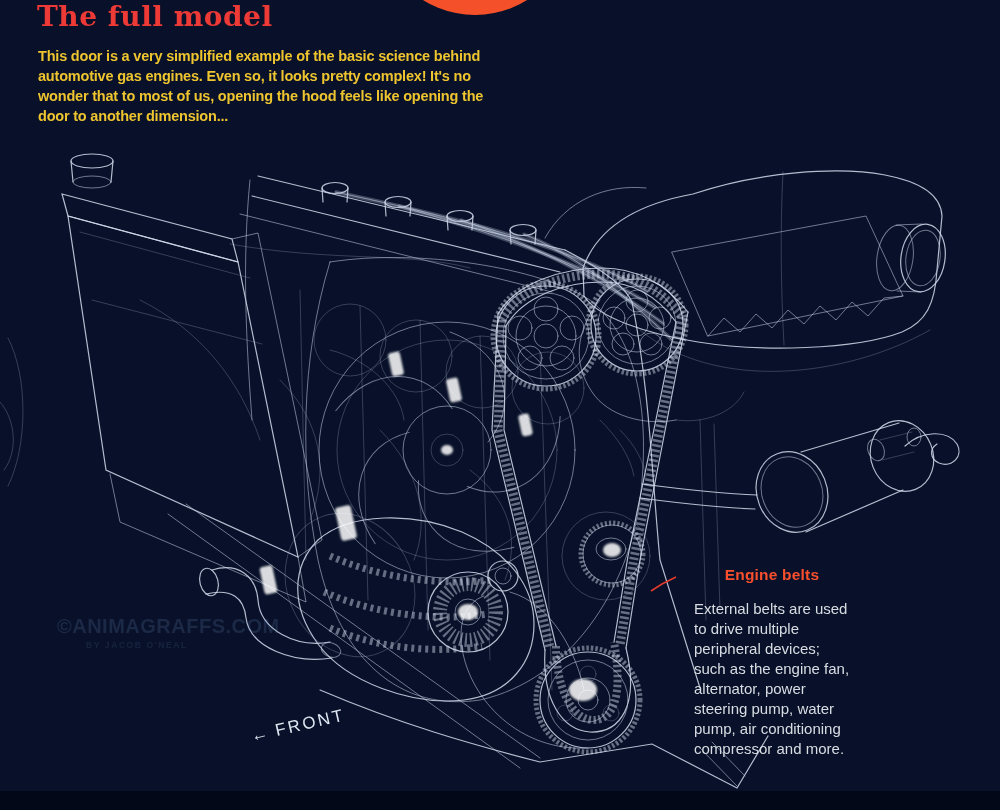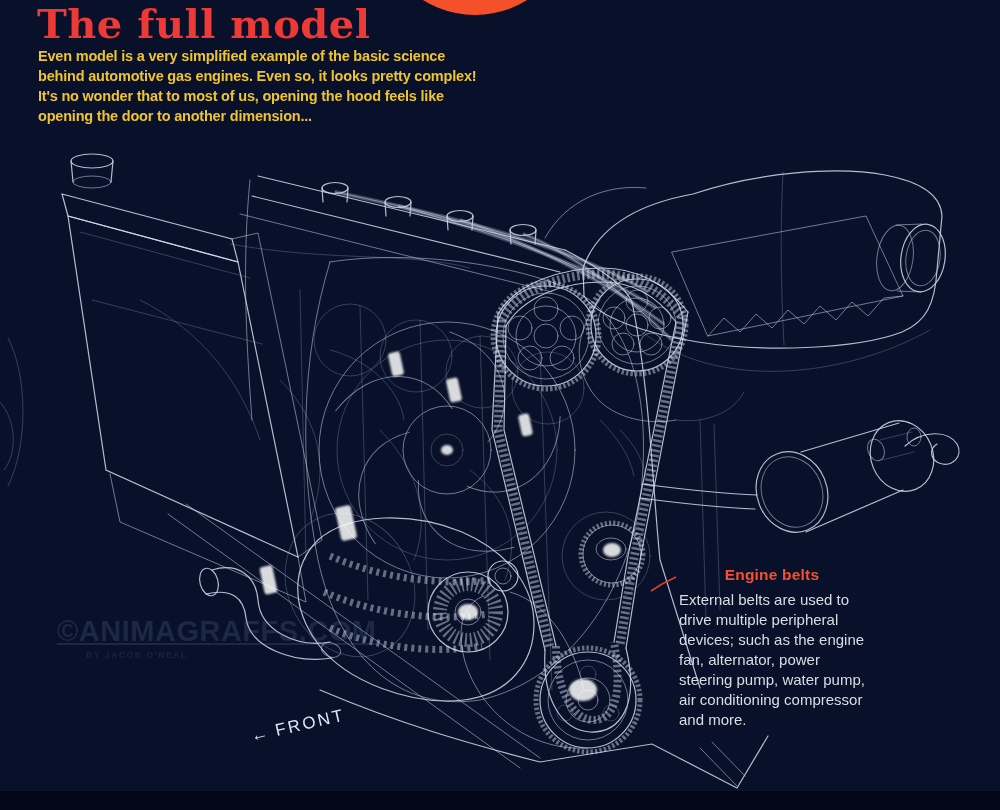--- a/index.html
+++ b/index.html
@@ -2,31 +2,31 @@
 <html><head>
 <meta charset="utf-8">
 <style>
   html,body{margin:0;padding:0;background:#081129;}
   .stage{position:relative;width:1000px;height:810px;background:#081129;overflow:hidden;
          font-family:"Liberation Sans",sans-serif;}
   
   .badge{position:absolute;left:377px;top:-181px;width:196px;height:196px;border-radius:50%;
          background:#f4502a;}
   .title{position:absolute;left:37px;top:0px;margin:0;font-family:"DejaVu Serif",serif;
-         font-weight:bold;font-size:40px;letter-spacing:.5px;color:#ee3a36;}
+         font-weight:bold;font-size:28px;letter-spacing:.5px;color:#ee3a36;}
   .intro{position:absolute;left:38px;top:46px;width:448px;margin:0;font-size:14.5px;
          line-height:20px;font-weight:bold;color:#eec42f;letter-spacing:-.2px;}
   
   .annotation{position:absolute;left:679px;top:566px;width:186px;}
   .annotation h3{margin:0 0 6px 0;font-size:15.5px;color:#fa4f2d;letter-spacing:.2px;text-align:center;}
-  .annotation p{margin:0;font-size:15px;line-height:20px;color:#d9dde3;font-weight:400;}
+  .annotation p{margin:15px;font-size:15px;line-height:20px;color:#d9dde3;font-weight:400;}
   
   .watermark{position:absolute;left:57px;top:615px;pointer-events:none;}
-  .watermark .wm-main{font-size:29px;font-weight:bold;letter-spacing:.5px;
-         color:rgba(126,154,216,.17);text-decoration:underline;}
+  .watermark .wm-main{font-size:20px;font-weight:bold;letter-spacing:.5px;
+         color:rgba(126,154,216,.17);}
   .watermark .wm-by{margin-top:2px;margin-left:29px;font-size:8.5px;font-weight:bold;
          letter-spacing:1.6px;color:rgba(126,154,216,.13);}
   
   .front{position:absolute;left:250px;top:716px;transform:rotate(-13deg);
          color:#dfe6f2;font-size:17px;letter-spacing:2.5px;white-space:nowrap;}
   .front .arrow{margin-right:8px;letter-spacing:0;}
   .divider{position:absolute;left:0;bottom:0;width:100%;height:19px;background:#020817;}
   
   .engine{position:absolute;left:0;top:0;}
   .s1{stroke:#d2dbec;stroke-opacity:.85;stroke-width:1.2;fill:none;stroke-linecap:round;}
@@ -36,21 +36,21 @@
   .wfill{fill:#ffffff;stroke:none;}
   .leader{stroke:#e23b2c;stroke-width:1.6;fill:none;}
 </style>
 </head>
 <body>
 
 <div class="stage">
 
   <div class="badge"></div>
   <h1 class="title">The full model</h1>
-  <p class="intro">Even model is a very simplified example of the basic science behind automotive gas engines. Even so, it looks pretty complex! It's no wonder that to most of us, opening the hood feels like opening the door to another dimension...</p>
+  <p class="intro">This door is a very simplified example of the basic science behind automotive gas engines. Even so, it looks pretty complex! It's no wonder that to most of us, opening the hood feels like opening the door to another dimension...</p>
 
   <svg class="engine" width="1000" height="810" viewBox="0 0 1000 810">
     <defs>
       <pattern id="fins" width="6" height="4.6" patternUnits="userSpaceOnUse" patternTransform="rotate(14)">
         <line x1="0" y1="2" x2="6" y2="2" stroke="#a9b8d4" stroke-width="0.6" stroke-opacity="0.5" stroke-dasharray="4 1.6"></line>
       </pattern>
       <pattern id="pleats" width="8" height="8" patternUnits="userSpaceOnUse" patternTransform="rotate(62)">
         <line x1="0" y1="2" x2="8" y2="2" stroke="#b9c6de" stroke-width="0.8" stroke-opacity="0.5"></line>
       </pattern>
       <filter id="soft">

